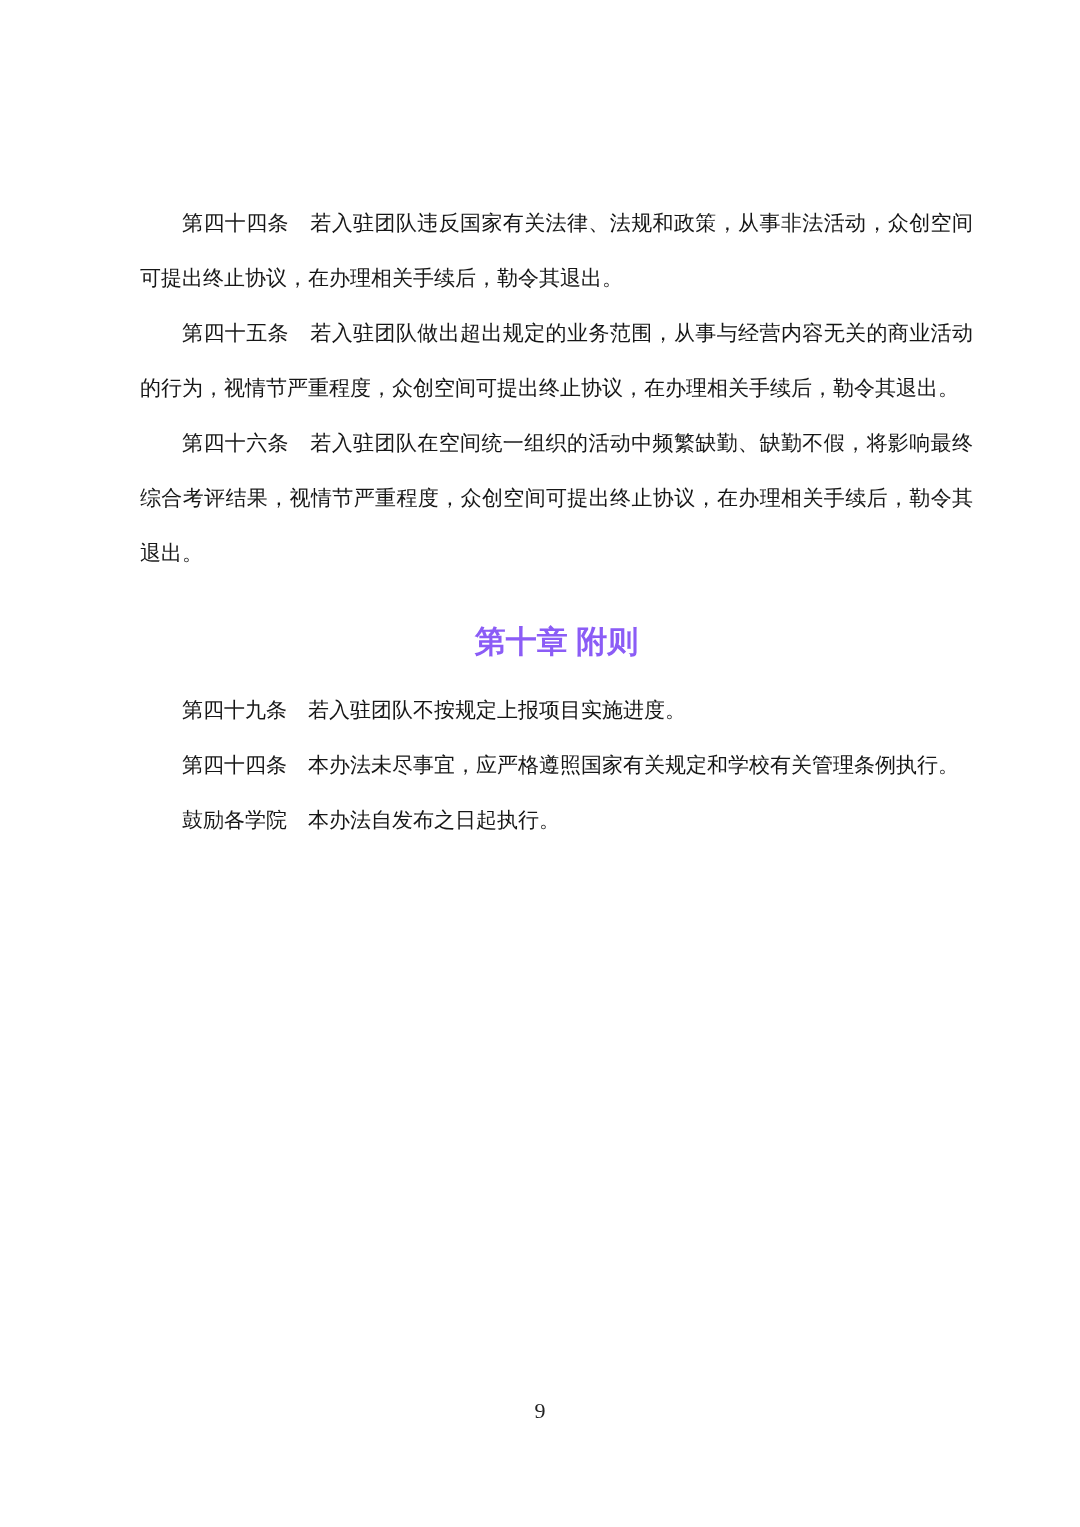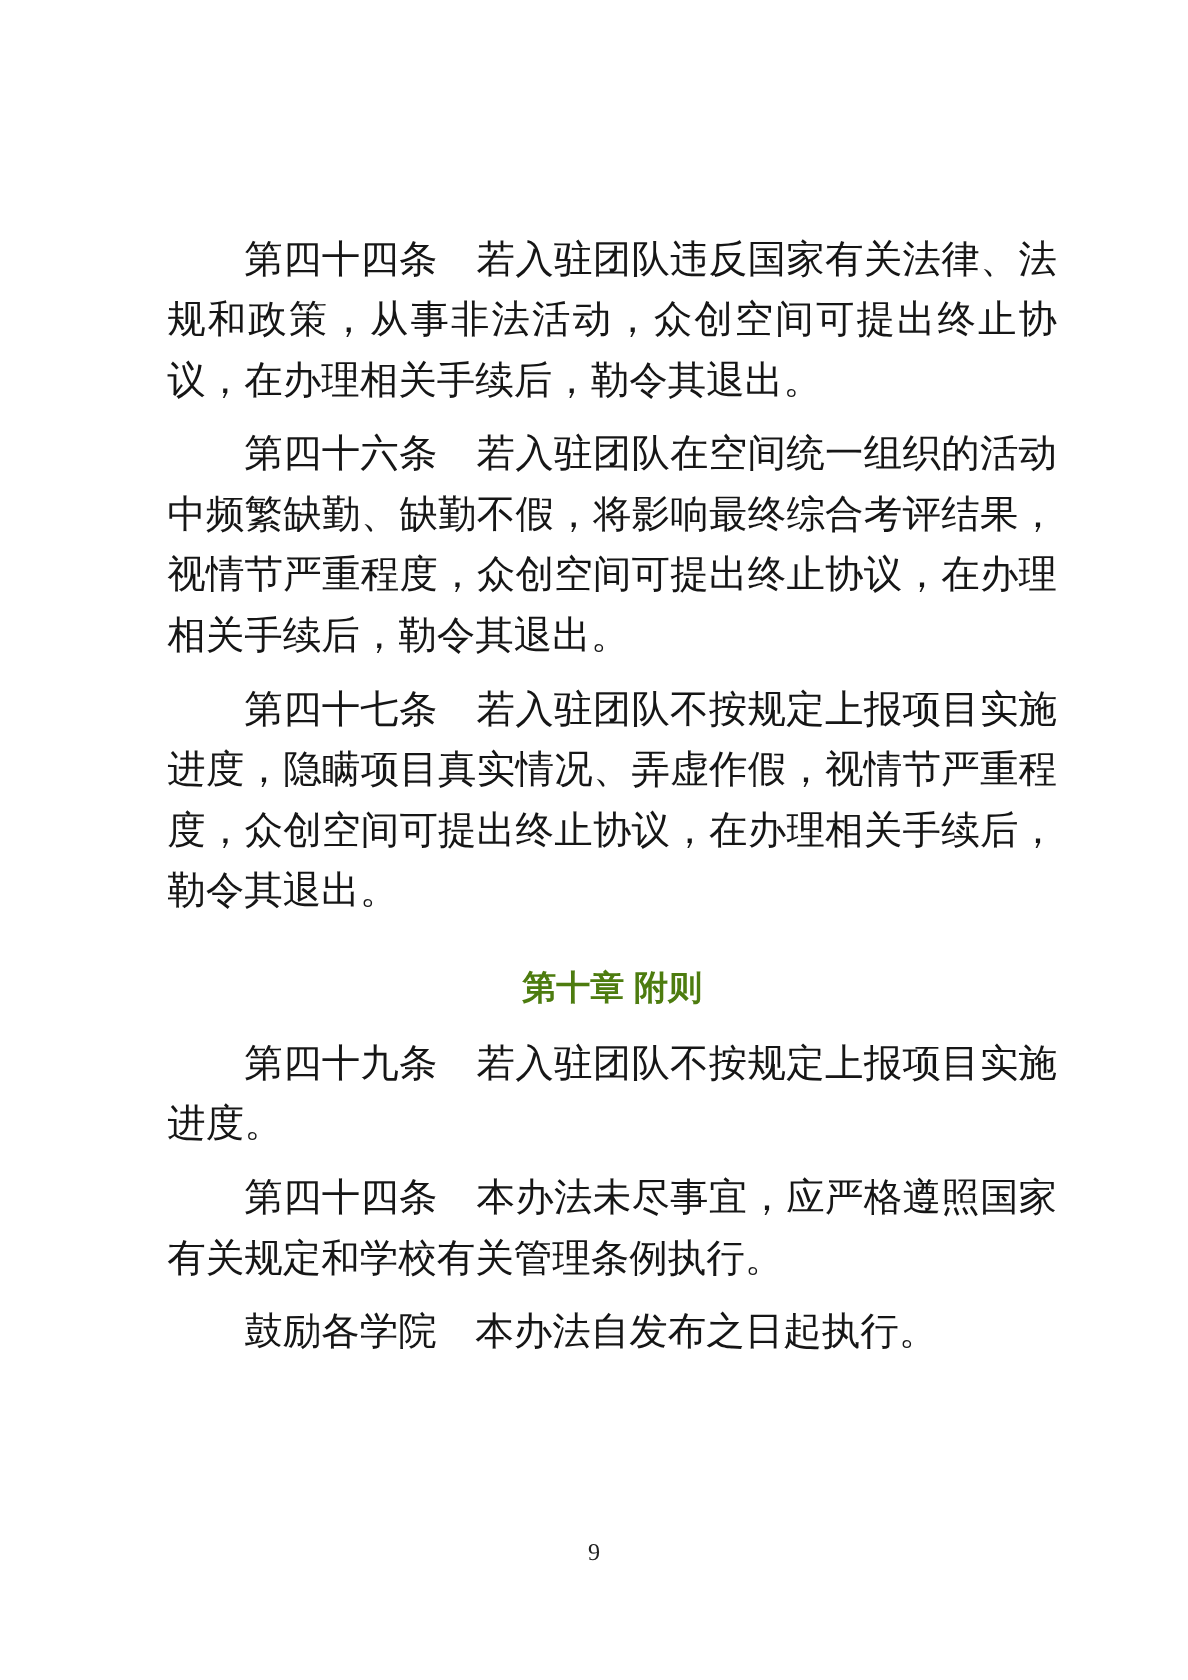--- a/index.html
+++ b/index.html
@@ -16,57 +16,57 @@
     overflow: hidden;
     font-family: "Liberation Serif", serif;
   }
   .body-text {
     position: absolute;
     left: 140px;
     top: 196px;
     width: 833px;
   }
   .para {
-    margin: 12px;
-    font-size: 35px;
+    margin: 0;
+    font-size: 21px;
     line-height: 55px;
     text-indent: 2em;
     text-align: justify;
     text-justify: inter-ideograph;
     letter-spacing: 0px;
     word-break: break-all;
   }
   .chapter {
     margin: 36px 0 16px 0;
     font-family: "Liberation Sans", sans-serif;
     font-weight: bold;
     font-size: 31px;
     line-height: 50px;
     text-align: center;
-    color: #4d7c0f;
+    color: #8b5cf6;
   }
   .page-number {
     position: absolute;
     left: 0;
     top: 1396px;
     width: 100%;
     text-align: center;
     font-size: 22px;
     line-height: 30px;
     color: #222222;
     font-family: "Liberation Serif", serif;
   }
 </style>
 </head>
 <body>
 
 <div class="page">
   <div class="body-text">
     <p class="para">第四十四条　若入驻团队违反国家有关法律、法规和政策，从事非法活动，众创空间可提出终止协议，在办理相关手续后，勒令其退出。</p>
+    <p class="para">第四十五条　若入驻团队做出超出规定的业务范围，从事与经营内容无关的商业活动的行为，视情节严重程度，众创空间可提出终止协议，在办理相关手续后，勒令其退出。</p>
     <p class="para">第四十六条　若入驻团队在空间统一组织的活动中频繁缺勤、缺勤不假，将影响最终综合考评结果，视情节严重程度，众创空间可提出终止协议，在办理相关手续后，勒令其退出。</p>
-    <p class="para">第四十七条　若入驻团队不按规定上报项目实施进度，隐瞒项目真实情况、弄虚作假，视情节严重程度，众创空间可提出终止协议，在办理相关手续后，勒令其退出。</p>
     <h2 class="chapter">第十章 附则</h2>
     <p class="para">第四十九条　若入驻团队不按规定上报项目实施进度。</p>
     <p class="para">第四十四条　本办法未尽事宜，应严格遵照国家有关规定和学校有关管理条例执行。</p>
     <p class="para">鼓励各学院　本办法自发布之日起执行。</p>
   </div>
   <div class="page-number">9</div>
 </div>
 
 </body></html>

